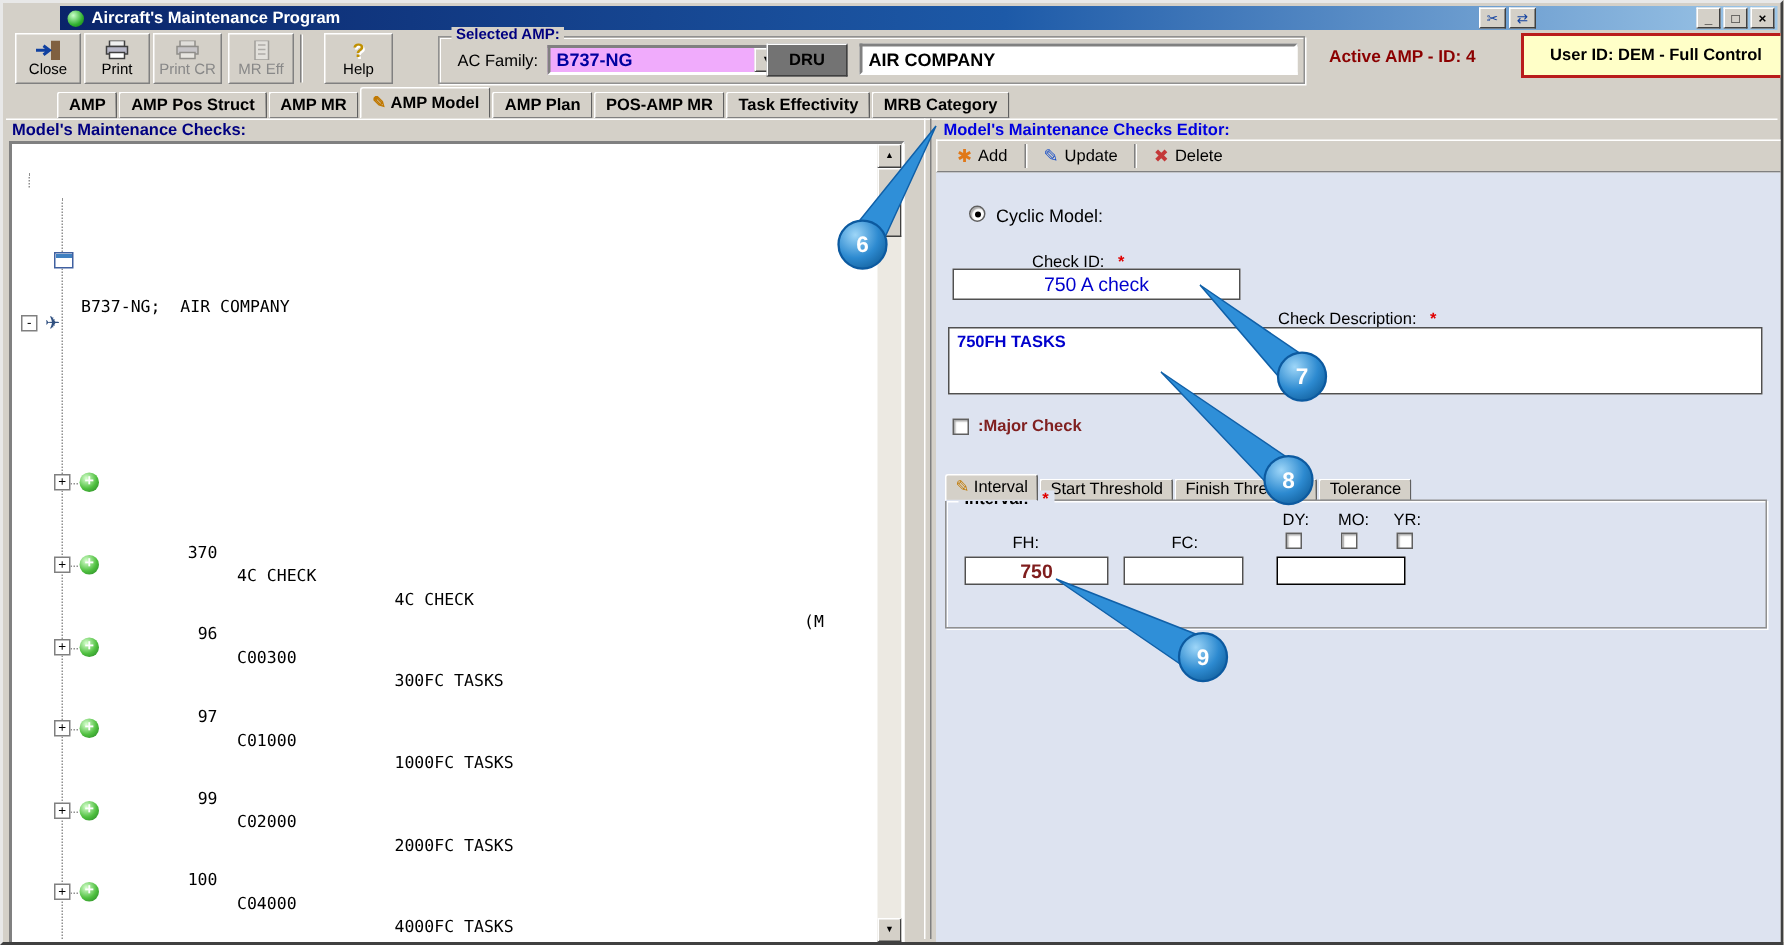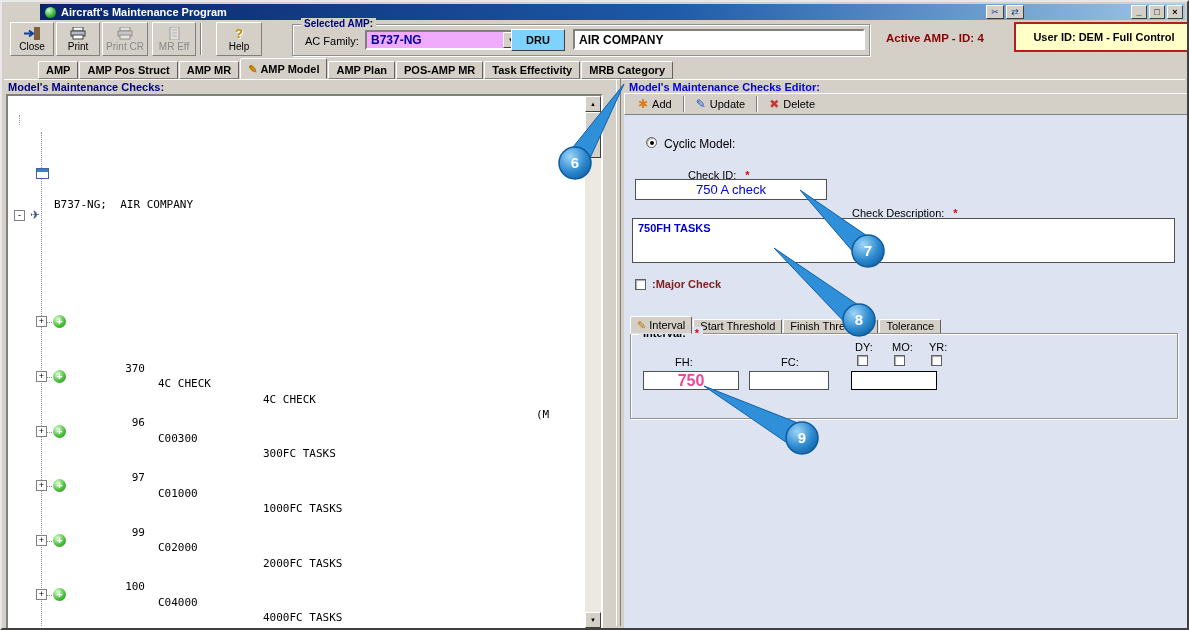--- a/index.html
+++ b/index.html
@@ -42,21 +42,21 @@
   #amp-group-label { position:absolute; left:8px; top:-7px; background:#d4d0c8;
     font-size:10px; color:#000080; padding:0 3px; font-weight:bold; }
   #ac-family-label { position:absolute; left:12px; top:10px; font-size:11px; }
   #family-combo { position:absolute; left:72px; top:5px; width:156px; height:20px;
     background:#f0abfc; border:2px solid; border-color:#808080 #fff #fff #808080; display:flex; }
   .combo-text { flex:1; font-size:12px; font-weight:bold; color:#0000a0; padding:1px 4px; }
   .combo-btn { width:16px; background:#d4d0c8; border:1px solid;
     border-color:#fff #404040 #404040 #fff; font-size:6px; line-height:13px;
     text-align:center; padding:0; }
   #dru-btn { position:absolute; left:218px; top:4px; width:54px; height:22px;
-    font-weight:bold; font-size:11px; background:#7dd3fc; border:1px solid;
+    font-weight:bold; font-size:11px; background:#737373; border:1px solid;
     border-color:#fff #404040 #404040 #fff; font-family:inherit; }
   #company-field { position:absolute; left:280px; top:4px; width:292px; height:21px;
     background:#fff; border:2px solid; border-color:#808080 #fff #fff #808080;
     font-size:12px; font-weight:bold; padding:2px 4px; }
 
   #active-amp { position:absolute; left:882px; top:12px; font-size:11.5px;
     font-weight:bold; color:#8b0000; }
   #user-box { position:absolute; left:1010px; top:2px; width:180px; height:30px;
     background:#ffffc8; border:2px solid #b91c1c; display:flex; align-items:center;
     justify-content:center; font-size:11px; font-weight:bold; }
@@ -155,22 +155,22 @@
     display:flex; align-items:center; gap:3px; }
   .stab.sel { height:18px; border-bottom:1px solid #dde3f0; z-index:2; }
 
   #interval-group { position:absolute; left:6px; top:218px; width:548px; height:86px;
     border:1px solid #909090; box-shadow:inset 1px 1px 0 #fff, 1px 1px 0 #fff; }
   #interval-label { position:absolute; left:8px; top:-7px; background:#dde3f0;
     padding:0 4px; font-size:11px; font-weight:bold; }
   #fh-label{left:44px; top:22px;} #fc-label{left:150px; top:22px;}
   #dy-label{left:224px; top:7px;} #mo-label{left:261px; top:7px;} #yr-label{left:298px; top:7px;}
   #fh-input { position:absolute; left:12px; top:37px; width:96px; height:19px;
-    background:#fff; border:1px solid #505050; text-align:center; font-size:16px;
-    font-weight:bold; color:#ec4899; line-height:18px; }
+    background:#fff; border:1px solid #505050; text-align:center; font-size:13px;
+    font-weight:bold; color:#7f1d1d; line-height:18px; }
   #fc-input { position:absolute; left:118px; top:37px; width:80px; height:19px;
     background:#fff; border:1px solid #505050; }
   #dy-cb{position:absolute; left:226px; top:21px;}
   #mo-cb{position:absolute; left:263px; top:21px;}
   #yr-cb{position:absolute; left:300px; top:21px;}
   #dmy-input { position:absolute; left:220px; top:37px; width:86px; height:19px;
     background:#fff; border:1px solid #000; }
 
   #callouts { position:absolute; left:0; top:0; pointer-events:none; }
   #callouts text { font-family:"Liberation Sans", sans-serif; font-size:15px;

